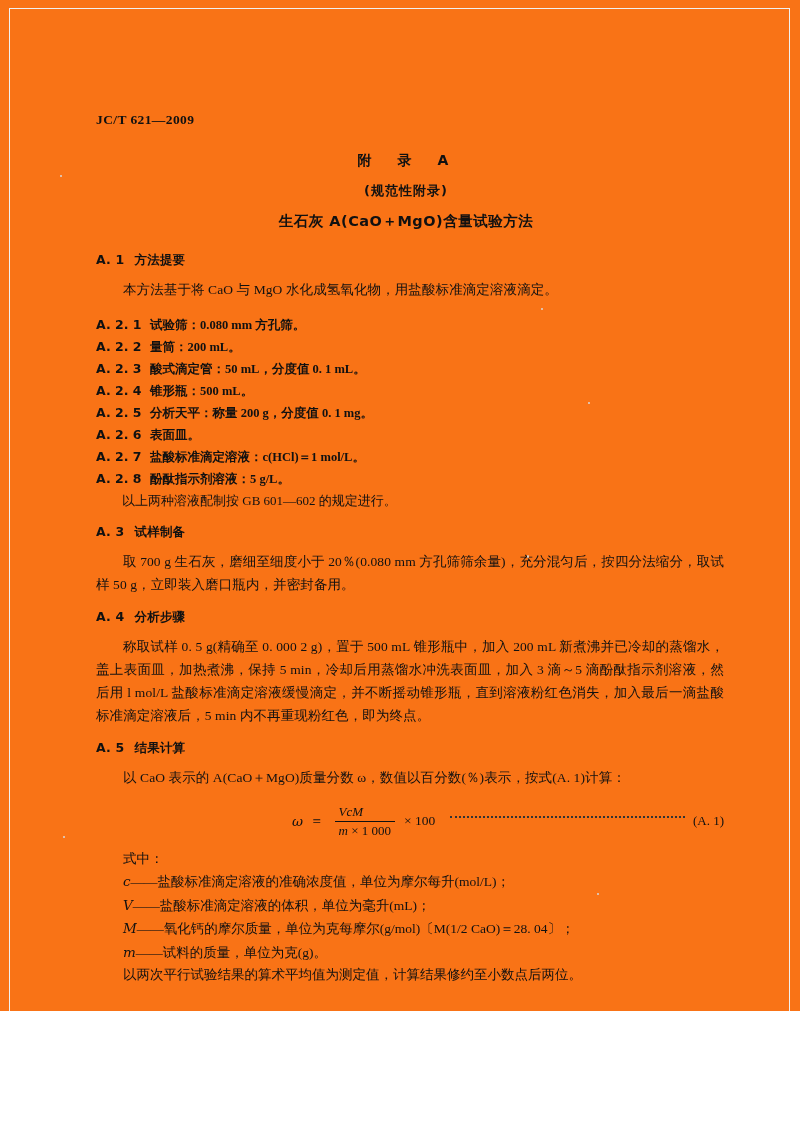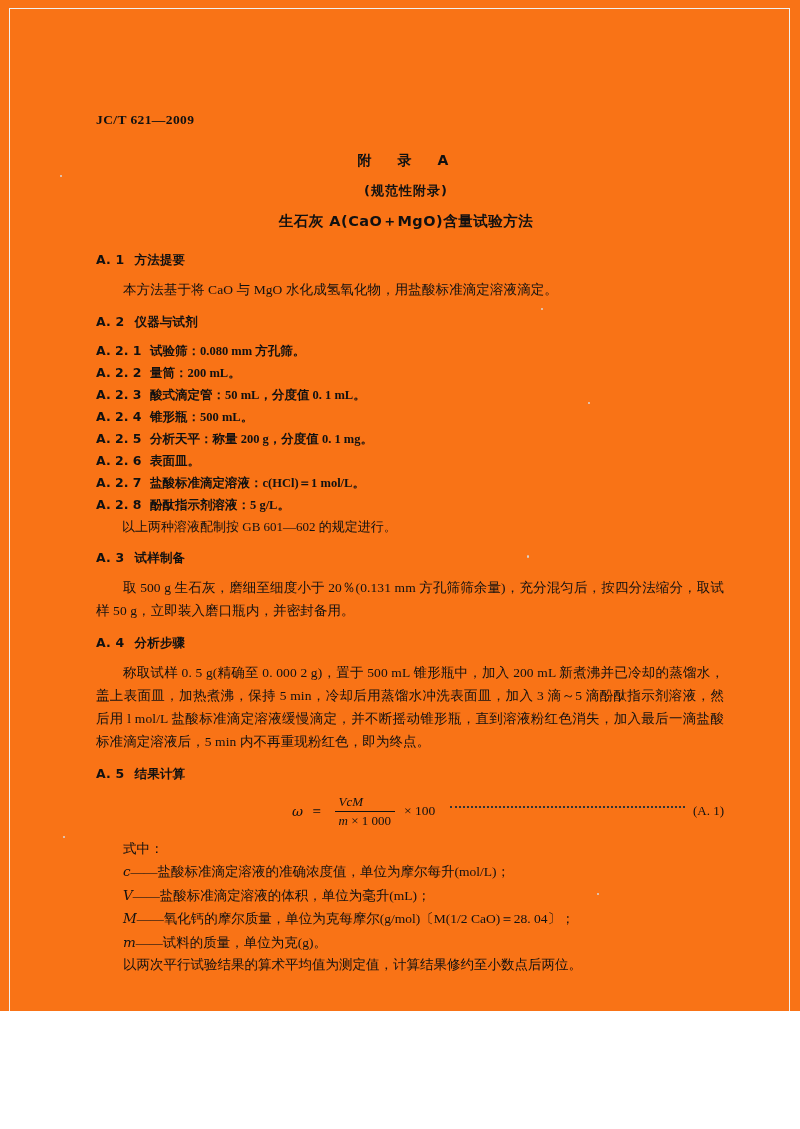--- a/index.html
+++ b/index.html
@@ -228,23 +228,20 @@
     <div class="annex-line3">生石灰 A(CaO＋MgO)含量试验方法</div>
   </div>
 
   <div class="body-col">
 
     <div class="clause-head">
       <span class="num">A. 1</span><span>方法提要</span>
     </div>
     <p class="para">本方法基于将 CaO 与 MgO 水化成氢氧化物，用盐酸标准滴定溶液滴定。</p>
 
-    <div class="clause-head">
-      <span class="num">A. 2</span><span>仪器与试剂</span>
-    </div>
 
     <div class="spec-list">
       <p class="spec-item">
         <span class="sn">A. 2. 1</span><span class="sv">试验筛：0.080 mm 方孔筛。</span>
       </p>
       <p class="spec-item">
         <span class="sn">A. 2. 2</span><span class="sv">量筒：200 mL。</span>
       </p>
       <p class="spec-item">
         <span class="sn">A. 2. 3</span><span class="sv">酸式滴定管：50 mL，分度值 0. 1 mL。</span>
@@ -263,30 +260,31 @@
       </p>
       <p class="spec-item">
         <span class="sn">A. 2. 8</span><span class="sv">酚酞指示剂溶液：5 g/L。</span>
       </p>
     </div>
     <p class="spec-note">以上两种溶液配制按 GB 601—602 的规定进行。</p>
 
     <div class="clause-head">
       <span class="num">A. 3</span><span>试样制备</span>
     </div>
-    <p class="para">取 500 g 生石灰，磨细至细度小于 20％(0.131 mm 方孔筛筛余量)，充分混匀后，按四分法缩分，取试样 50 g，立即装入磨口瓶内，并密封备用。</p>
+    <p class="para">取 700 g 生石灰，磨细至细度小于 20％(0.080 mm 方孔筛筛余量)，充分混匀后，按四分法缩分，取试样 50 g，立即装入磨口瓶内，并密封备用。</p>
 
     <div class="clause-head">
       <span class="num">A. 4</span><span>分析步骤</span>
     </div>
     <p class="para">称取试样 0. 5 g(精确至 0. 000 2 g)，置于 500 mL 锥形瓶中，加入 200 mL 新煮沸并已冷却的蒸馏水，盖上表面皿，加热煮沸，保持 5 min，冷却后用蒸馏水冲洗表面皿，加入 3 滴～5 滴酚酞指示剂溶液，然后用 l mol/L 盐酸标准滴定溶液缓慢滴定，并不断摇动锥形瓶，直到溶液粉红色消失，加入最后一滴盐酸标准滴定溶液后，5 min 内不再重现粉红色，即为终点。</p>
 
     <div class="clause-head">
       <span class="num">A. 5</span><span>结果计算</span>
     </div>
+    <p class="para">以 CaO 表示的 A(CaO＋MgO)质量分数 ω，数值以百分数(％)表示，按式(A. 1)计算：</p>
 
     <div class="formula-row">
       <span class="formula-core">
         <span class="omega">ω</span>
         <span class="eq">＝</span>
         <span class="frac">
           <span class="numer">VcM</span>
           <span class="bar"></span>
           <span class="denom"><span class="mvar">m</span> <span>× 1 000</span></span>
         </span>

